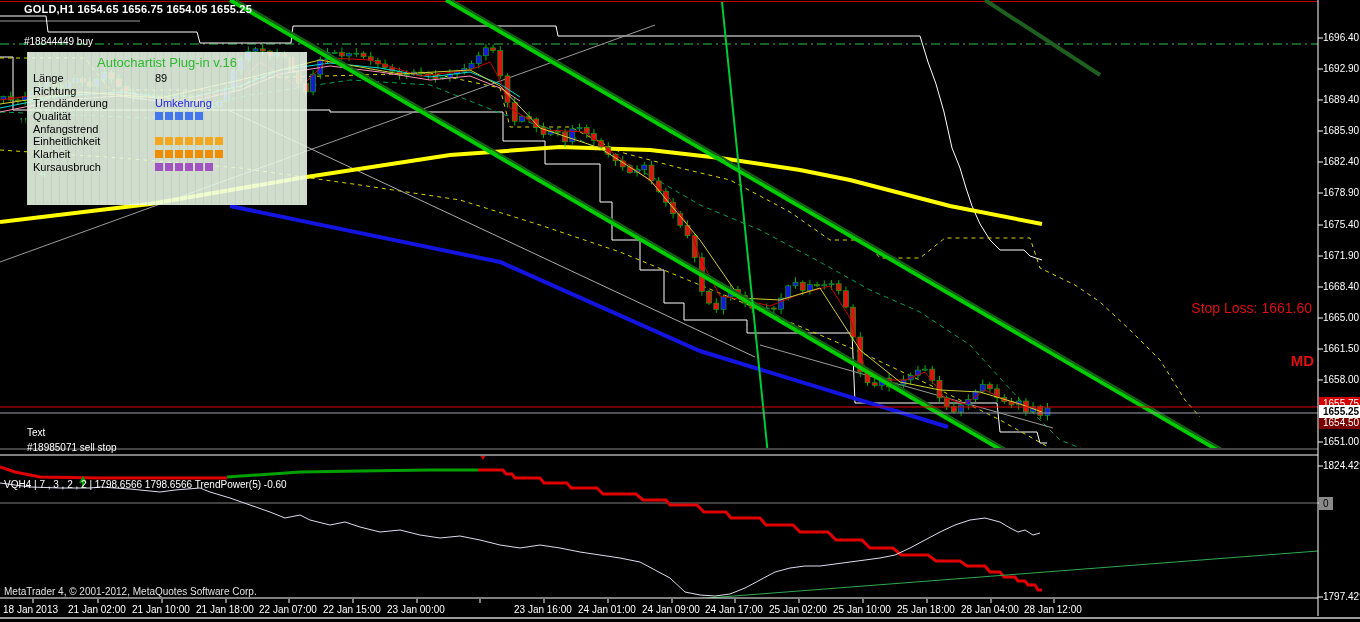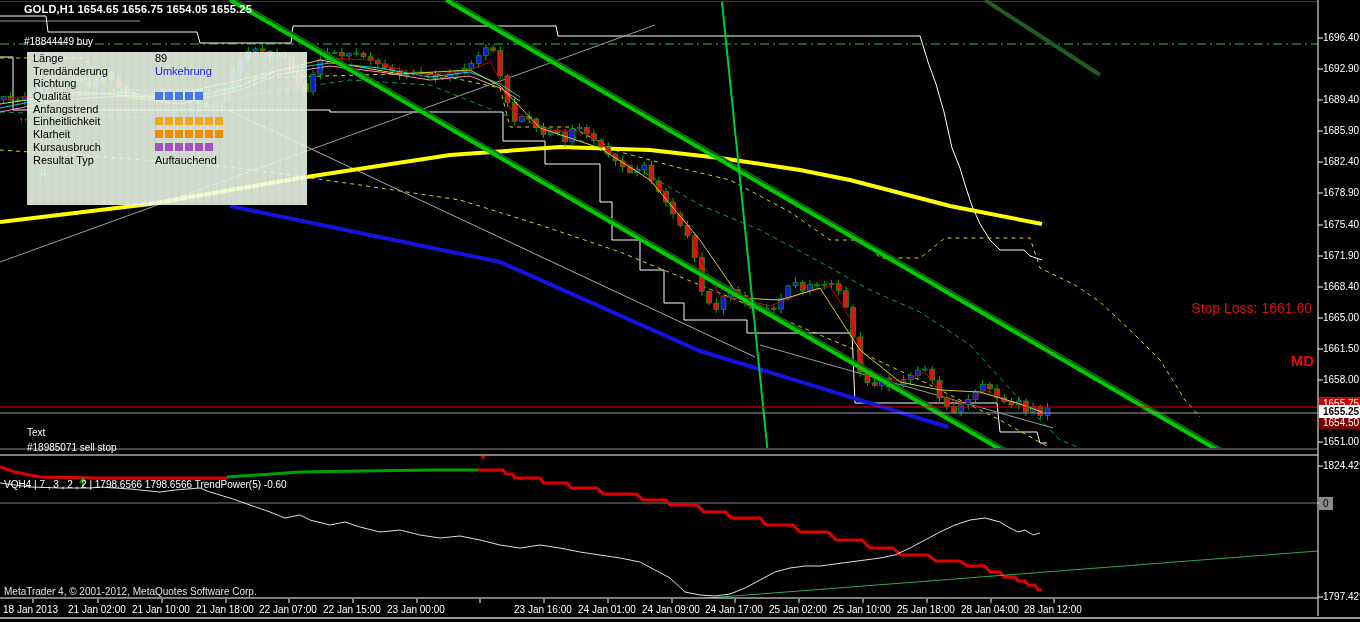--- a/index.html
+++ b/index.html
@@ -431,56 +431,53 @@
   <div class="abs stxt" id="text-label">Text</div>
   <div class="abs stxt" id="sell-stop-label">#18985071 sell stop</div>
   <div class="abs" id="stoploss-text">Stop Loss: 1661.60</div>
   <div class="abs" id="md-text">MD</div>
   <div class="abs" id="marker-4">4</div>
   <div class="abs" id="left-glyphs">↑↑</div>
   <div class="abs stxt" id="indicator-header">VQH4 |  7 , 3 , 2 , 2  |  1798.6566 1798.6566  TrendPower(5) -0.60</div>
   <div class="abs" id="footer-text">MetaTrader 4, © 2001-2012, MetaQuotes Software Corp.</div>
 
   <div class="abs" id="ac-panel">
+    <div id="ac-title">Autochartist Plug-in v.16</div>
     <div id="ac-rows">
         <div class="ac-row">
           <span class="ac-label">Länge</span>
           <span class="ac-value">89</span>
         </div>
         <div class="ac-row">
+          <span class="ac-label">Richtung</span>
+          <span class="ac-value"></span>
+        </div>
+        <div class="ac-row">
           <span class="ac-label">Trendänderung</span>
           <span class="ac-value ac-blue">Umkehrung</span>
         </div>
         <div class="ac-row">
-          <span class="ac-label">Richtung</span>
-          <span class="ac-value"></span>
-        </div>
-        <div class="ac-row">
           <span class="ac-label">Qualität</span>
           <span class="ac-value"><span class="sq" style="background: rgb(68, 119, 238);"></span><span class="sq" style="background: rgb(68, 119, 238);"></span><span class="sq" style="background: rgb(68, 119, 238);"></span><span class="sq" style="background: rgb(68, 119, 238);"></span><span class="sq" style="background: rgb(68, 119, 238);"></span></span>
         </div>
         <div class="ac-row">
           <span class="ac-label">Anfangstrend</span>
           <span class="ac-value"></span>
         </div>
         <div class="ac-row">
           <span class="ac-label">Einheitlichkeit</span>
           <span class="ac-value"><span class="sq" style="background: rgb(243, 167, 31);"></span><span class="sq" style="background: rgb(243, 167, 31);"></span><span class="sq" style="background: rgb(243, 167, 31);"></span><span class="sq" style="background: rgb(243, 167, 31);"></span><span class="sq" style="background: rgb(243, 167, 31);"></span><span class="sq" style="background: rgb(243, 167, 31);"></span><span class="sq" style="background: rgb(243, 167, 31);"></span></span>
         </div>
         <div class="ac-row">
           <span class="ac-label">Klarheit</span>
           <span class="ac-value"><span class="sq" style="background: rgb(239, 141, 0);"></span><span class="sq" style="background: rgb(239, 141, 0);"></span><span class="sq" style="background: rgb(239, 141, 0);"></span><span class="sq" style="background: rgb(239, 141, 0);"></span><span class="sq" style="background: rgb(239, 141, 0);"></span><span class="sq" style="background: rgb(239, 141, 0);"></span><span class="sq" style="background: rgb(239, 141, 0);"></span></span>
         </div>
         <div class="ac-row">
           <span class="ac-label">Kursausbruch</span>
           <span class="ac-value"><span class="sq" style="background: rgb(163, 82, 194);"></span><span class="sq" style="background: rgb(163, 82, 194);"></span><span class="sq" style="background: rgb(163, 82, 194);"></span><span class="sq" style="background: rgb(163, 82, 194);"></span><span class="sq" style="background: rgb(163, 82, 194);"></span><span class="sq" style="background: rgb(163, 82, 194);"></span></span>
-        </div>
-        <div class="ac-row">
-          <span class="ac-label">Resultat Typ</span>
-          <span class="ac-value">Auftauchend</span>
         </div>
       </div>
   </div>
 
   <div class="abs" id="price-axis">
     <div class="tag" id="tag-ask" style="top:397px;">1655.75</div>
     <div class="tag" id="tag-stop" style="top:416px;">1654.50</div>
     <div class="tag" id="tag-bid" style="top:405px;">1655.25</div>
   <div class="axlab" style="top: 32px;">1696.40</div>
       <div class="axlab" style="top: 63px;">1692.90</div>

